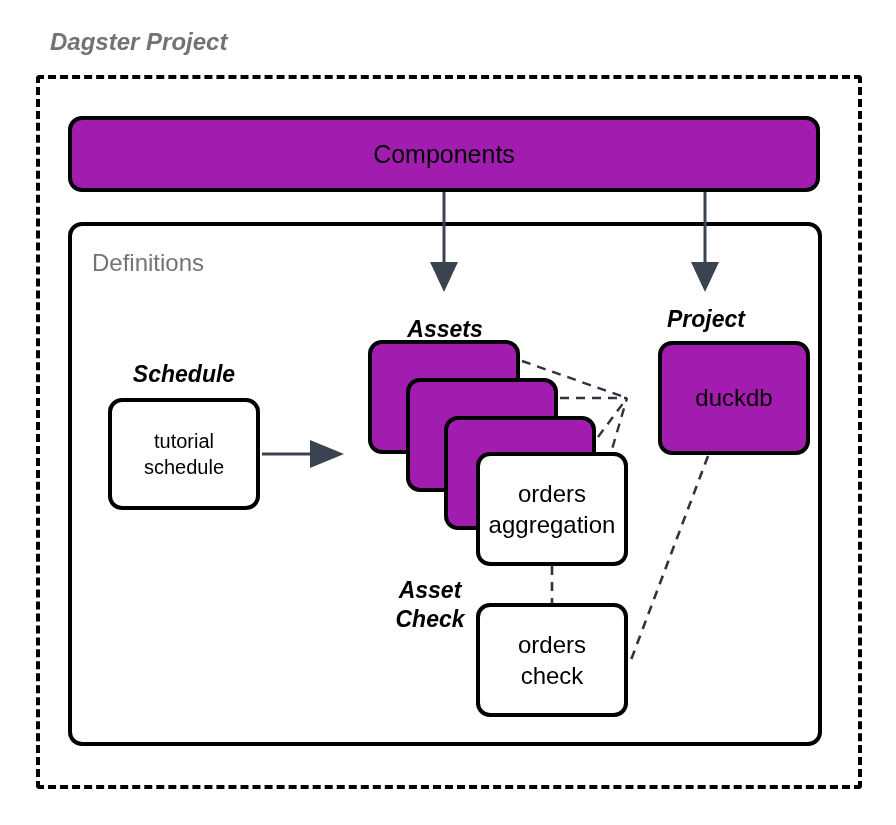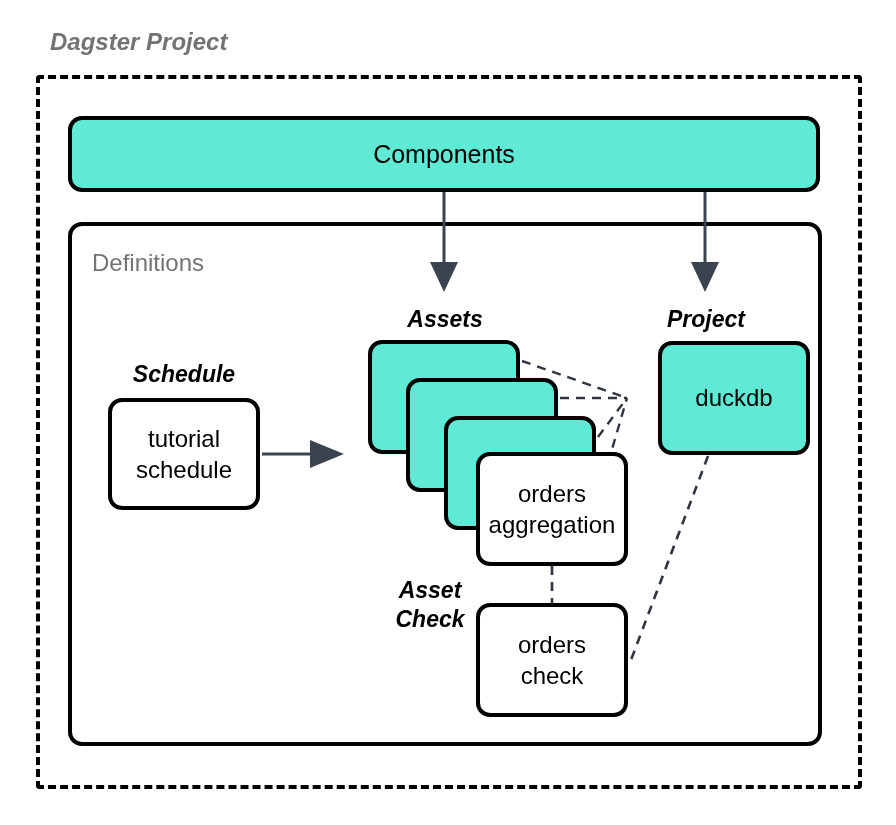--- a/index.html
+++ b/index.html
@@ -33,21 +33,21 @@
     border: 4px solid #000000;
     border-radius: 14px;
     background: #ffffff;
     display: flex;
     align-items: center;
     justify-content: center;
     text-align: center;
     line-height: 1.3;
     color: #000000;
   }
-  .purple { background: #5eead4; align-items: center; }
+  .purple { background: #a21caf; align-items: center; }
 
   
   #project-boundary {
     position: absolute;
     left: 36px;
     top: 75px;
     width: 826px;
     height: 714px;
     box-sizing: border-box;
     border: 4px dashed #000000;
@@ -98,38 +98,38 @@
   .caption {
     position: absolute;
     font-size: 23px;
     font-style: italic;
     font-weight: 600;
     color: #000000;
     white-space: nowrap;
     text-align: center;
     line-height: 1.25;
   }
-  #assets-caption { left: 378px; top: 305px; width: 134px; text-align: center; }
+  #assets-caption { left: 378px; top: 315px; width: 134px; text-align: center; }
   #resource-caption { left: 634px; top: 305px; width: 144px; }
   #schedule-caption { left: 116px; top: 360px; width: 136px; }
   #assetcheck-caption { left: 382px; top: 576px; width: 96px; }
 
   
   .asset-card {
     width: 152px;
     height: 114px;
     font-size: 24px;
   }
   #asset-card-1 { left: 368px; top: 340px; z-index: 1; }
   #asset-card-2 { left: 406px; top: 378px; z-index: 2; }
   #asset-card-3 { left: 444px; top: 416px; z-index: 3; }
   #asset-card-4 { left: 476px; top: 452px; z-index: 4; }
 
   #resource-duckdb { left: 630px; top: 341px; width: 152px; height: 114px; font-size: 24px; margin-left: 28px; }
-  #schedule-node   { left: 108px; top: 398px; width: 152px; height: 112px; font-size: 24px; }
+  #schedule-node   { left: 108px; top: 398px; width: 152px; height: 112px; font-size: 20px; }
   #assetcheck-node { left: 476px; top: 603px; width: 152px; height: 114px; font-size: 24px; z-index: 5; }
 
   .node-label { display: block; }
 </style>
 </head>
 <body>
 
 <div id="canvas">
 
   <div id="project-title">Dagster Project</div>

